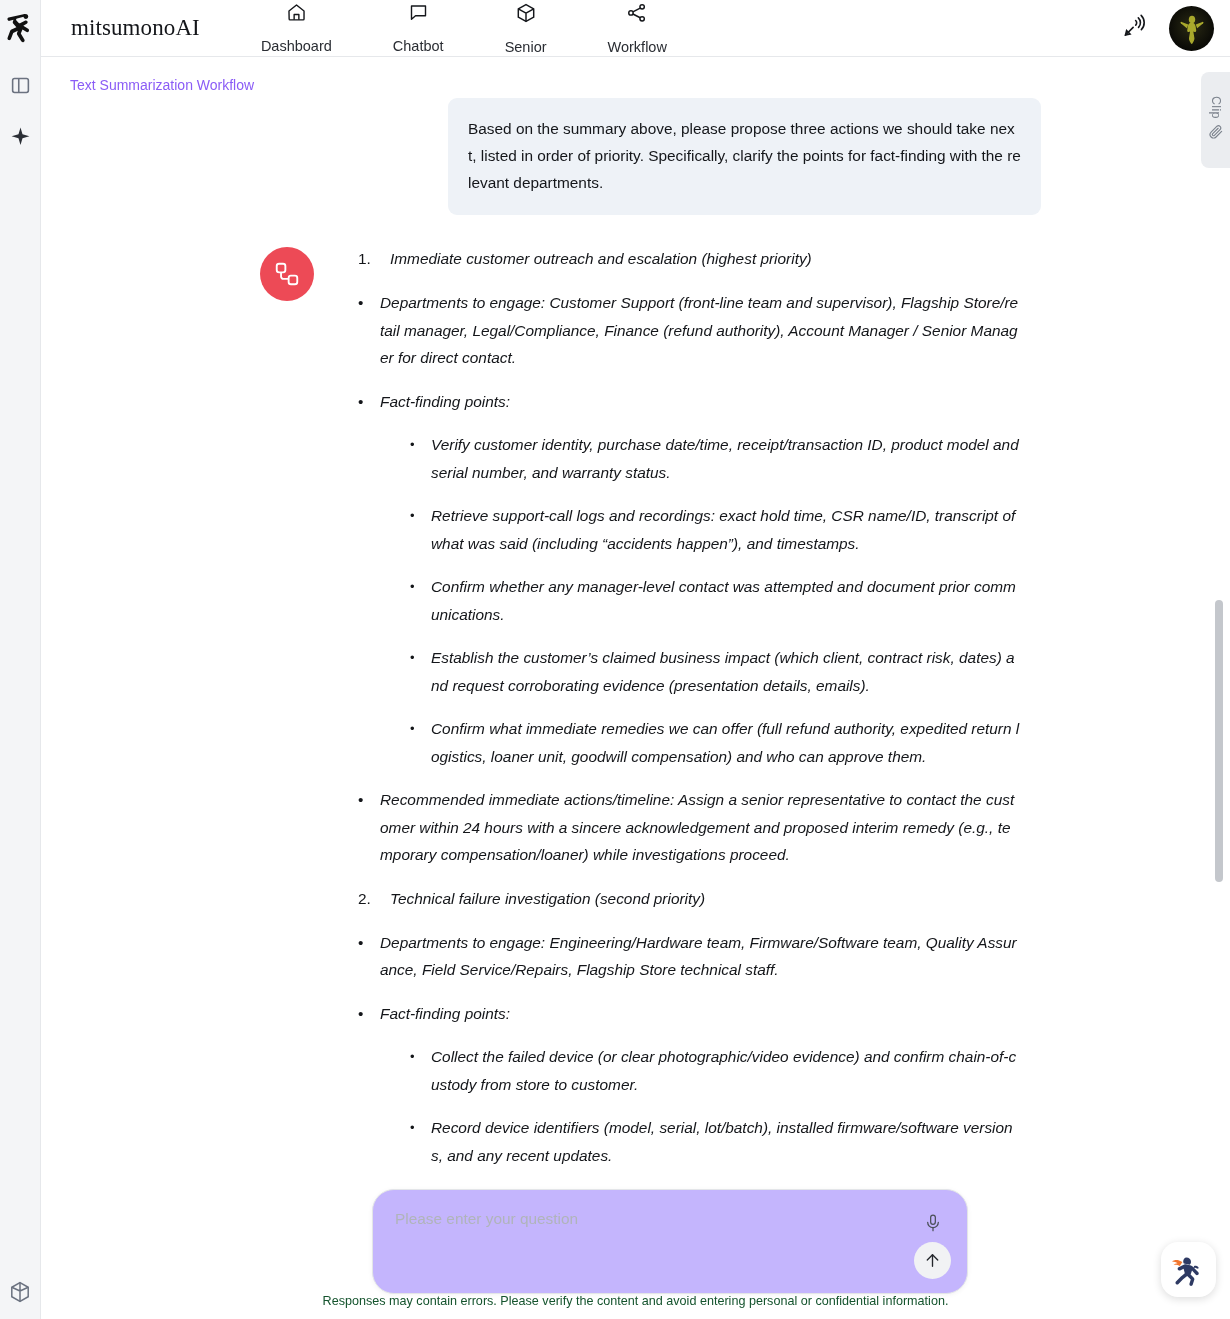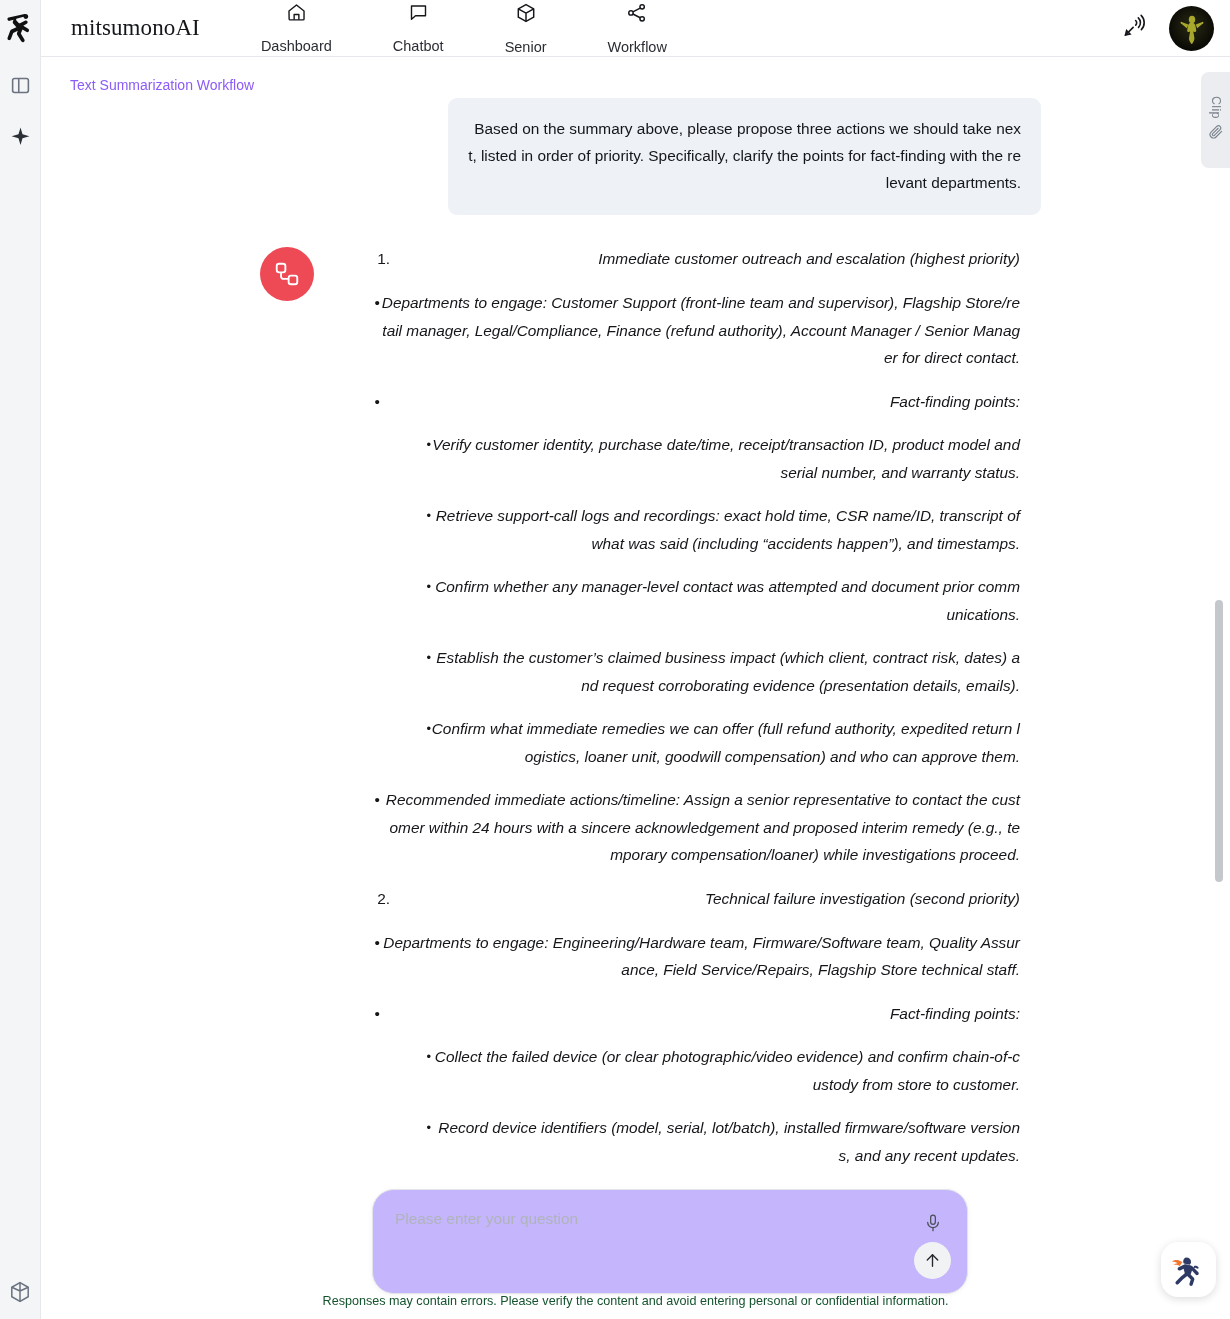--- a/index.html
+++ b/index.html
@@ -61,21 +61,21 @@
   }
   .clip-text {
     writing-mode: vertical-rl; font-size: 12.5px; color: #7b828c; letter-spacing: .3px;
   }
 
   
   .chat {
     position: absolute; left: 41px; top: 98px; width: 1174px; height: 1085px;
     overflow: hidden;
   }
-  .chat-inner { position: relative; width: 1174px; text-align: right; }
+  .chat-inner { position: relative; width: 1174px; }
 
   .user-row { display: flex; justify-content: flex-end; padding-right: 174px; }
   .user-bubble {
     background: #eef2f7; border-radius: 9px;
     padding: 17px 20px 19px 20px;
     width: 593px;
     font-size: 15.4px; line-height: 27px; color: #14161a;
     word-break: break-all;
   }
 

